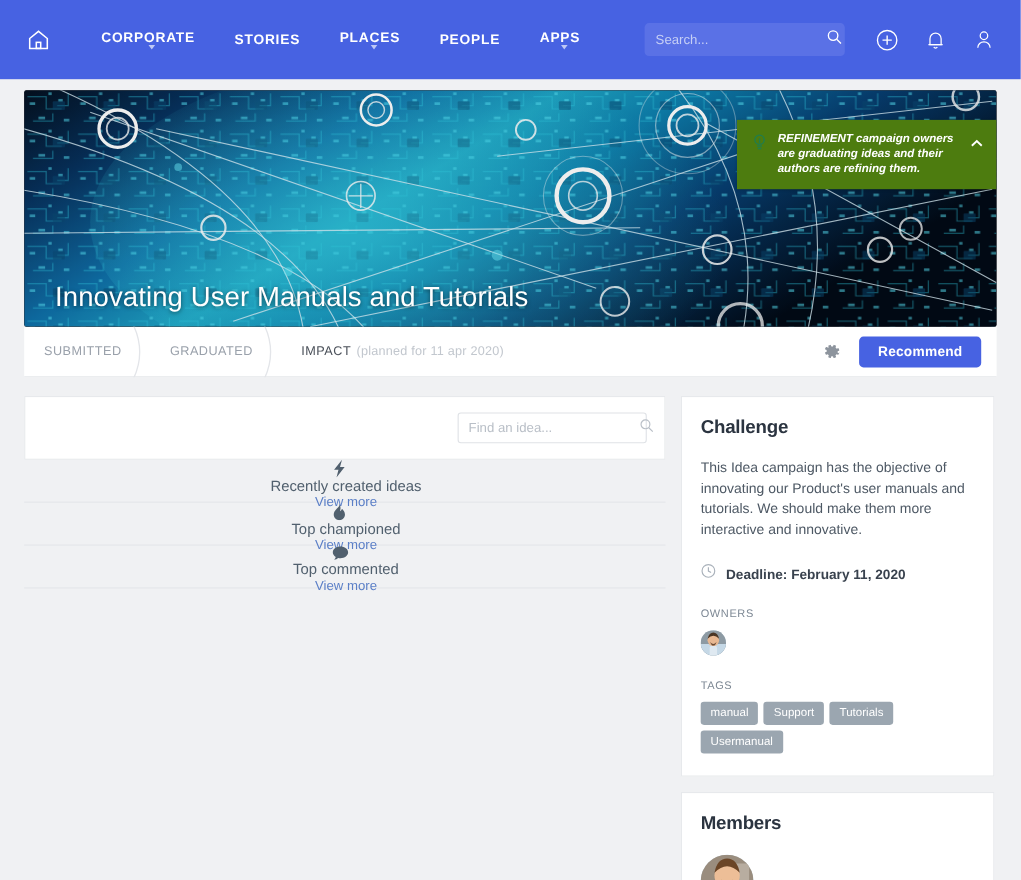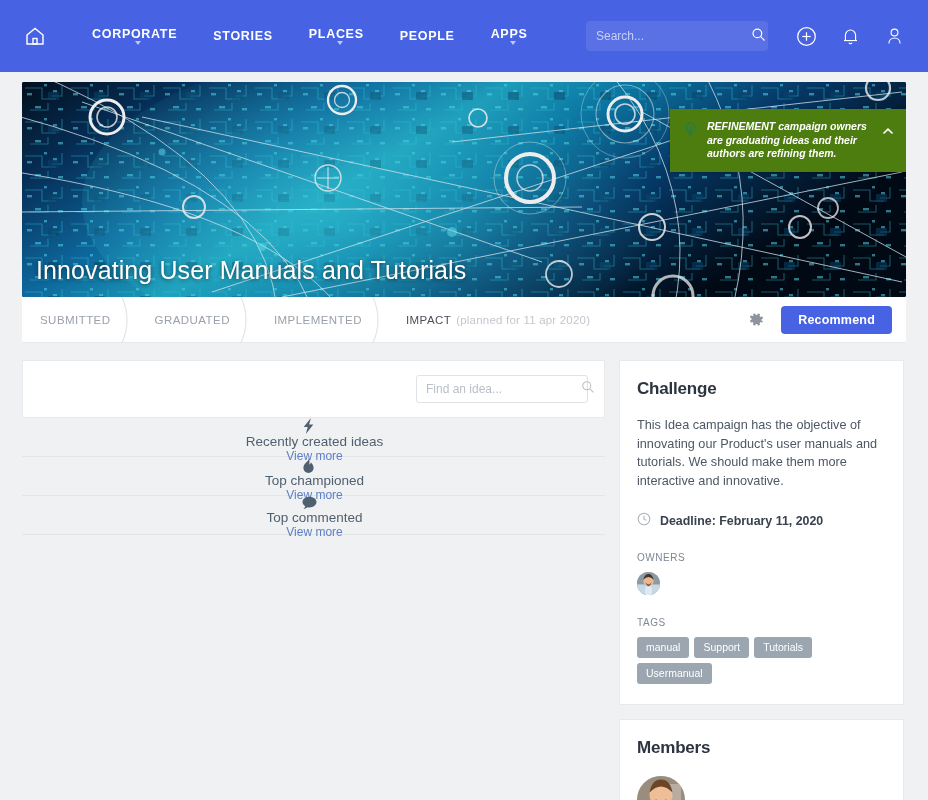--- a/index.html
+++ b/index.html
@@ -71,21 +71,21 @@
   .hero {
     position: relative;
     height: 215px;
     border-radius: 2px;
     overflow: hidden;
     background: #02060f;
   }
   .hero-bg { position: absolute; inset: 0; }
   .hero-title {
     position: absolute;
-    left: 14px;
+    left: 28px;
     bottom: 12px;
     color: #ffffff;
     font-size: 25px;
     font-weight: 400;
     letter-spacing: 0.1px;
     text-shadow: 0 1px 4px rgba(0,0,0,0.55);
   }
   .hero-notice {
     position: absolute;
     top: 27px; right: 0;
@@ -449,28 +449,20 @@
         </span>
       </div>
       <div class="stage">
         <span>GRADUATED</span>
         <span class="sep">
           <svg width="18" height="46" viewBox="0 0 18 46" fill="none" stroke="#e3e5e9" stroke-width="1.2">
             <path d="M2 -2 Q 14 23 2 48"></path>
           </svg>
         </span>
       </div>
-      <div class="stage">
-        <span>IMPLEMENTED</span>
-        <span class="sep">
-          <svg width="18" height="46" viewBox="0 0 18 46" fill="none" stroke="#e3e5e9" stroke-width="1.2">
-            <path d="M2 -2 Q 14 23 2 48"></path>
-          </svg>
-        </span>
-      </div>
       <div class="stage active">
         <span>IMPACT</span>
         <span class="sub">(planned for 11 apr 2020)</span>
       </div>
     </div>
 
     <div class="stage-actions">
       <span class="gear-btn">
         <svg width="18" height="18" viewBox="0 0 20 20" fill="#8d949d">
           <path d="M10 6.4a3.6 3.6 0 1 0 0 7.2 3.6 3.6 0 0 0 0-7.2zm0 5.4a1.8 1.8 0 1 1 0-3.6 1.8 1.8 0 0 1 0 3.6z"></path>

